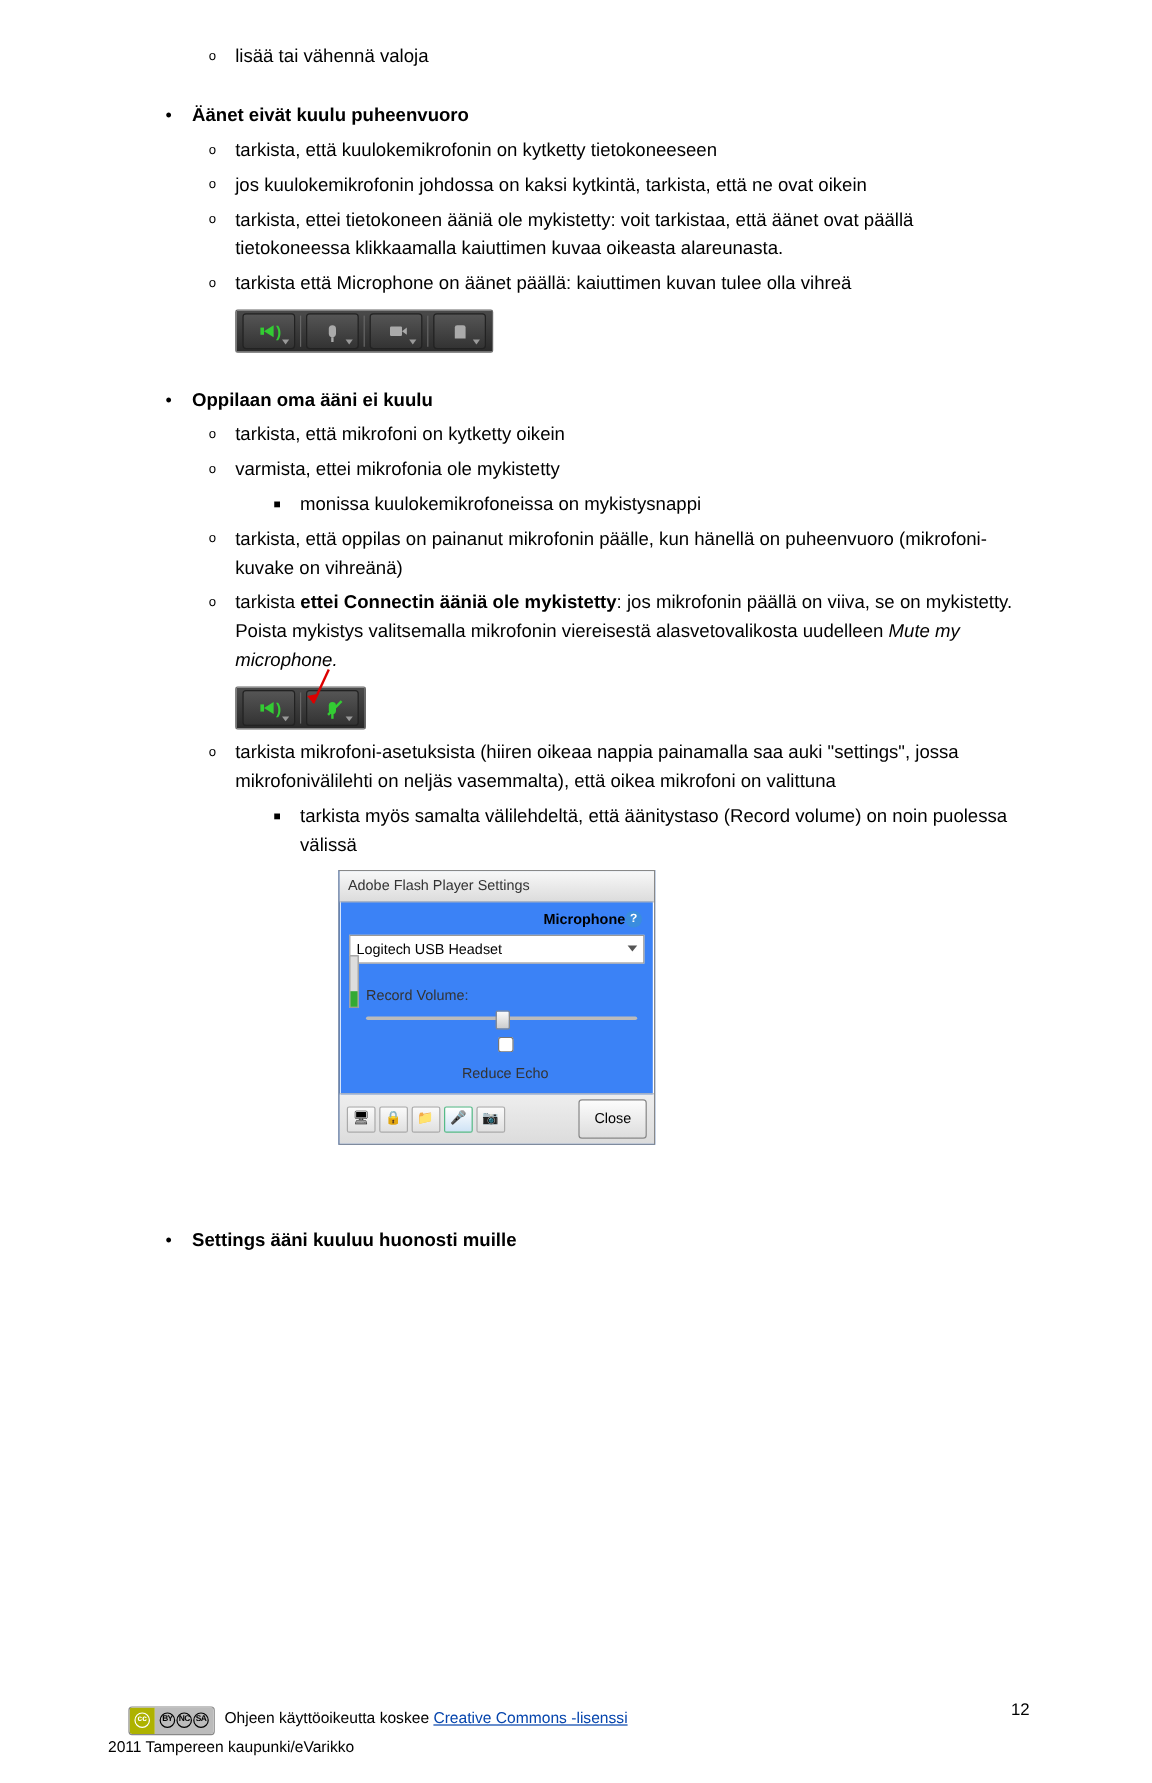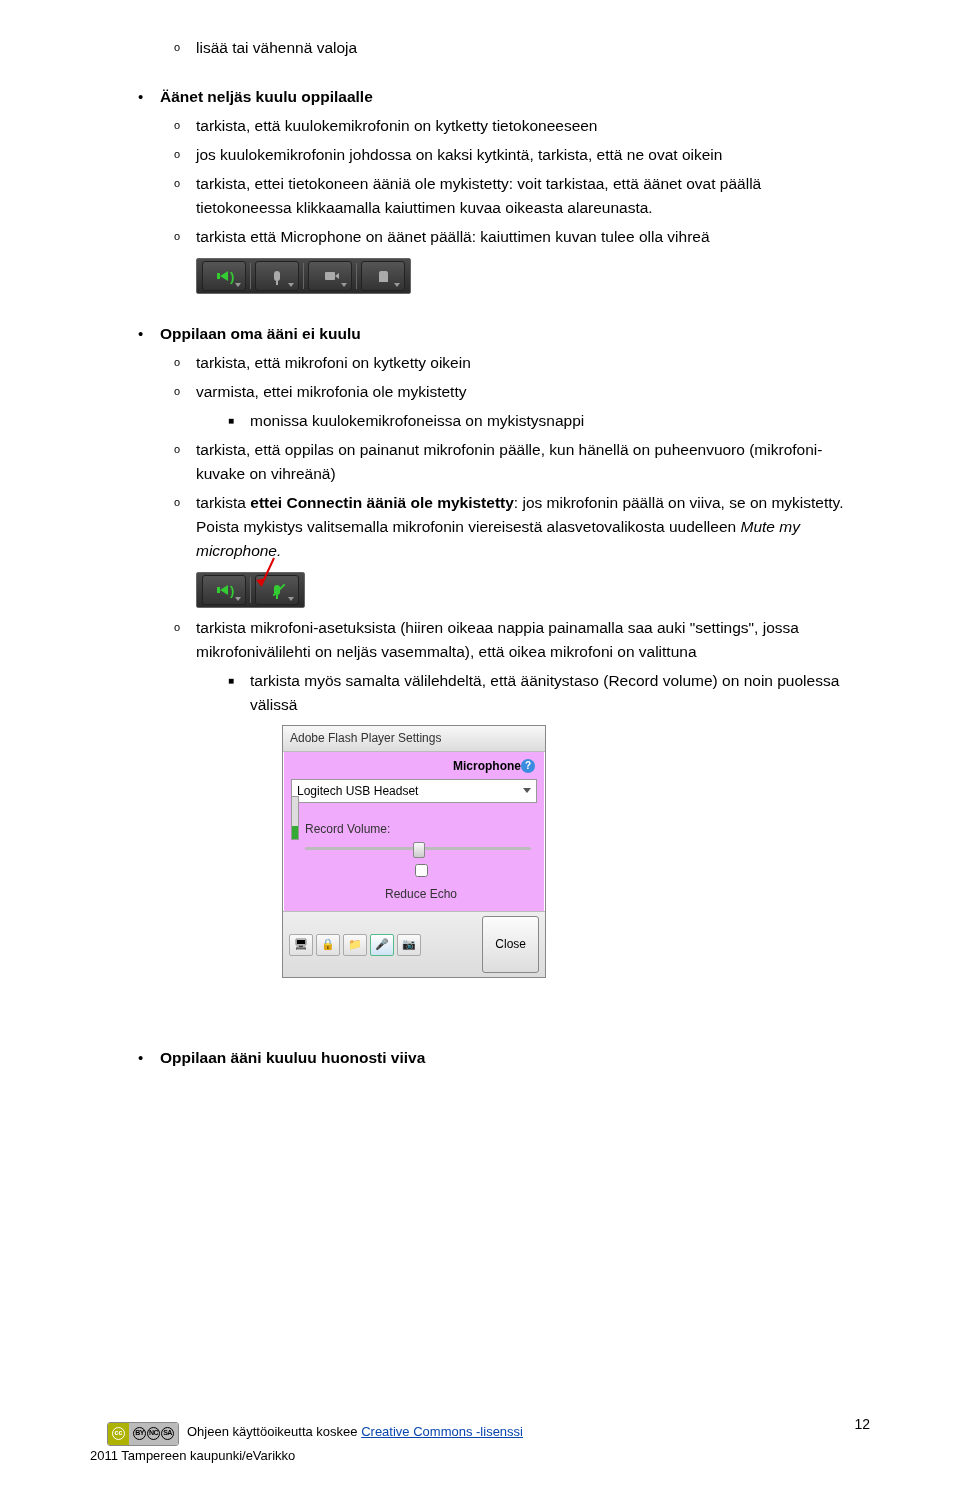--- a/index.html
+++ b/index.html
@@ -169,21 +169,21 @@
   .red-arrow svg {
     position: absolute;
     left: -12px;
     top: -20px;
     pointer-events: none;
   }
 
   .flash-dialog {
     width: 262px;
     border: 1px solid #888;
-    background: #f0abfc;
+    background: #3b82f6;
     margin: 8px 0 8px 162px;
     font-size: 12px;
     box-shadow: inset 0 0 0 1px #fff;
   }
   .flash-title {
     background: linear-gradient(#f8f8f8, #dcdcdc);
     padding: 3px 7px;
     font-size: 12px;
     border-bottom: 1px solid #bbb;
     color: #333;
@@ -285,21 +285,21 @@
     width: 22px; height: 20px;
     border: 1px solid #aaa;
     border-radius: 2px;
     background: linear-gradient(#fafafa, #e0e0e0);
     display: flex;
     align-items: center;
     justify-content: center;
     font-size: 11px;
   }
   .close-btn {
-    padding: 18px 12px;
+    padding: 6px 12px;
     border: 1px solid #888;
     border-radius: 3px;
     background: linear-gradient(#fcfcfc, #ddd);
     font-size: 12px;
   }
 
   .footer {
     position: absolute;
     bottom: 20px;
     left: 90px;
@@ -343,40 +343,40 @@
     color: #000;
     display: flex;
     align-items: center;
     padding: 0 4px;
     gap: 1px;
     letter-spacing: -0.5px;
   }
   .link { color: #0645ad; text-decoration: underline; }
   .page-num {
     position: absolute;
-    right: 0;
+    right: 12px;
     bottom: 30px;
     font-size: 14px;
   }
 </style>
 </head>
 <body>
 
 <div class="page">
 
   <div class="row l2">
     <span class="bullet-o">o</span>
     <span class="text">lisää tai vähennä valoja</span>
   </div>
 
   <div class="spacer"></div>
 
   <div class="row l1">
     <span class="bullet-disc">•</span>
-    <span class="text bold">Äänet neljäs kuulu oppilaalle</span>
+    <span class="text bold">Äänet eivät kuulu puheenvuoro</span>
   </div>
   <div class="row l2">
     <span class="bullet-o">o</span>
     <span class="text">tarkista, että kuulokemikrofonin on kytketty tietokoneeseen</span>
   </div>
   <div class="row l2">
     <span class="bullet-o">o</span>
     <span class="text">jos kuulokemikrofonin johdossa on kaksi kytkintä, tarkista, että ne ovat oikein</span>
   </div>
   <div class="row l2">
@@ -501,21 +501,21 @@
         <div class="tab-ic">📷</div>
       </div>
       <div class="close-btn">Close</div>
     </div>
   </div>
 
   <div style="height:60px;"></div>
 
   <div class="row l1">
     <span class="bullet-disc">•</span>
-    <span class="text bold">Oppilaan ääni kuuluu huonosti viiva</span>
+    <span class="text bold">Settings ääni kuuluu huonosti muille</span>
   </div>
 
   <div class="footer">
     <div class="page-num">12</div>
     <div class="footer-line">
       <span class="cc-badge">
         <span class="cc-left">
             <span class="cc-dot">cc</span>
           </span>
         <span class="cc-right">

